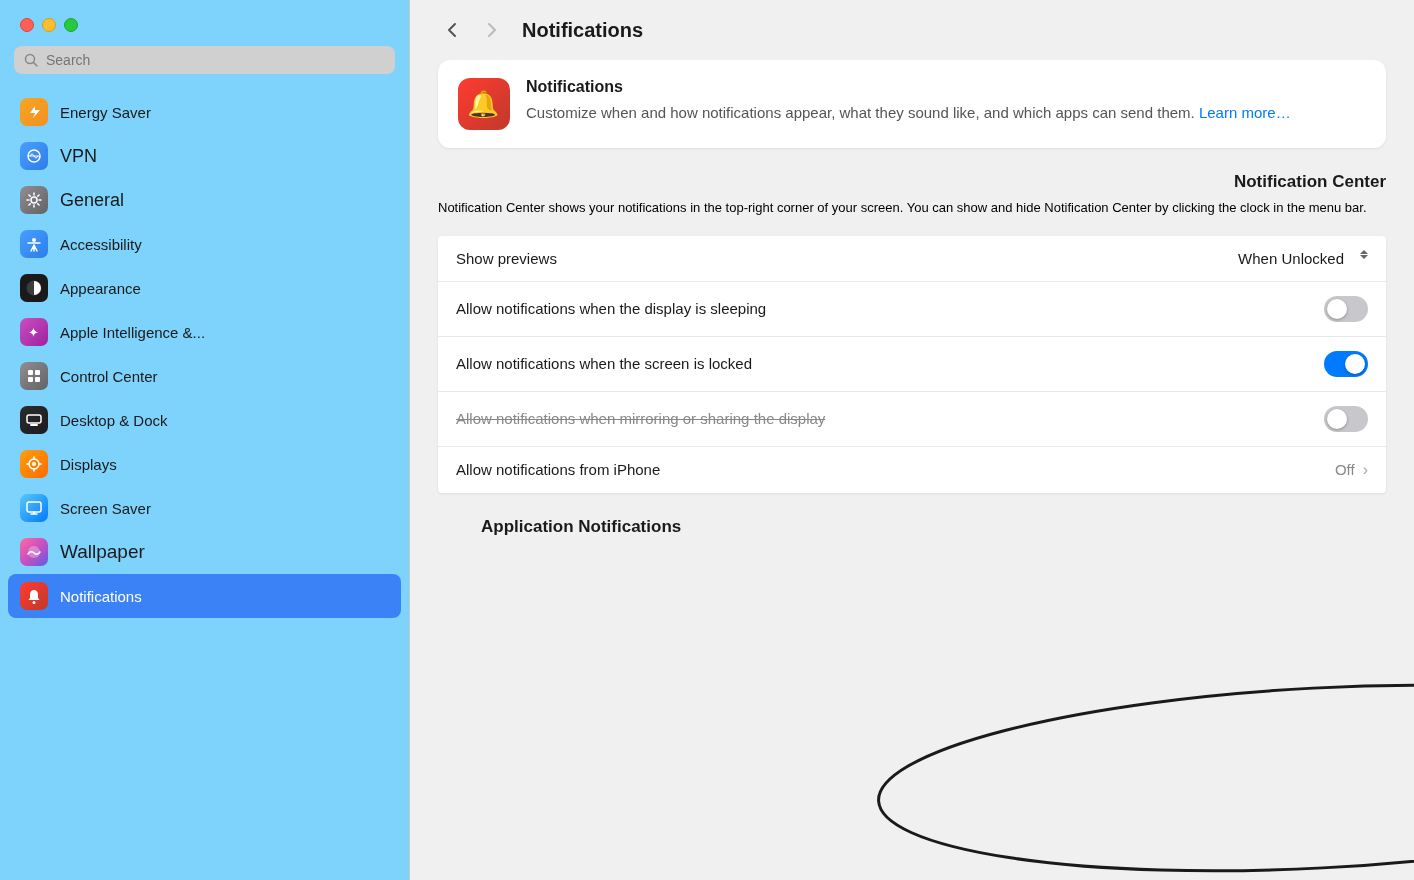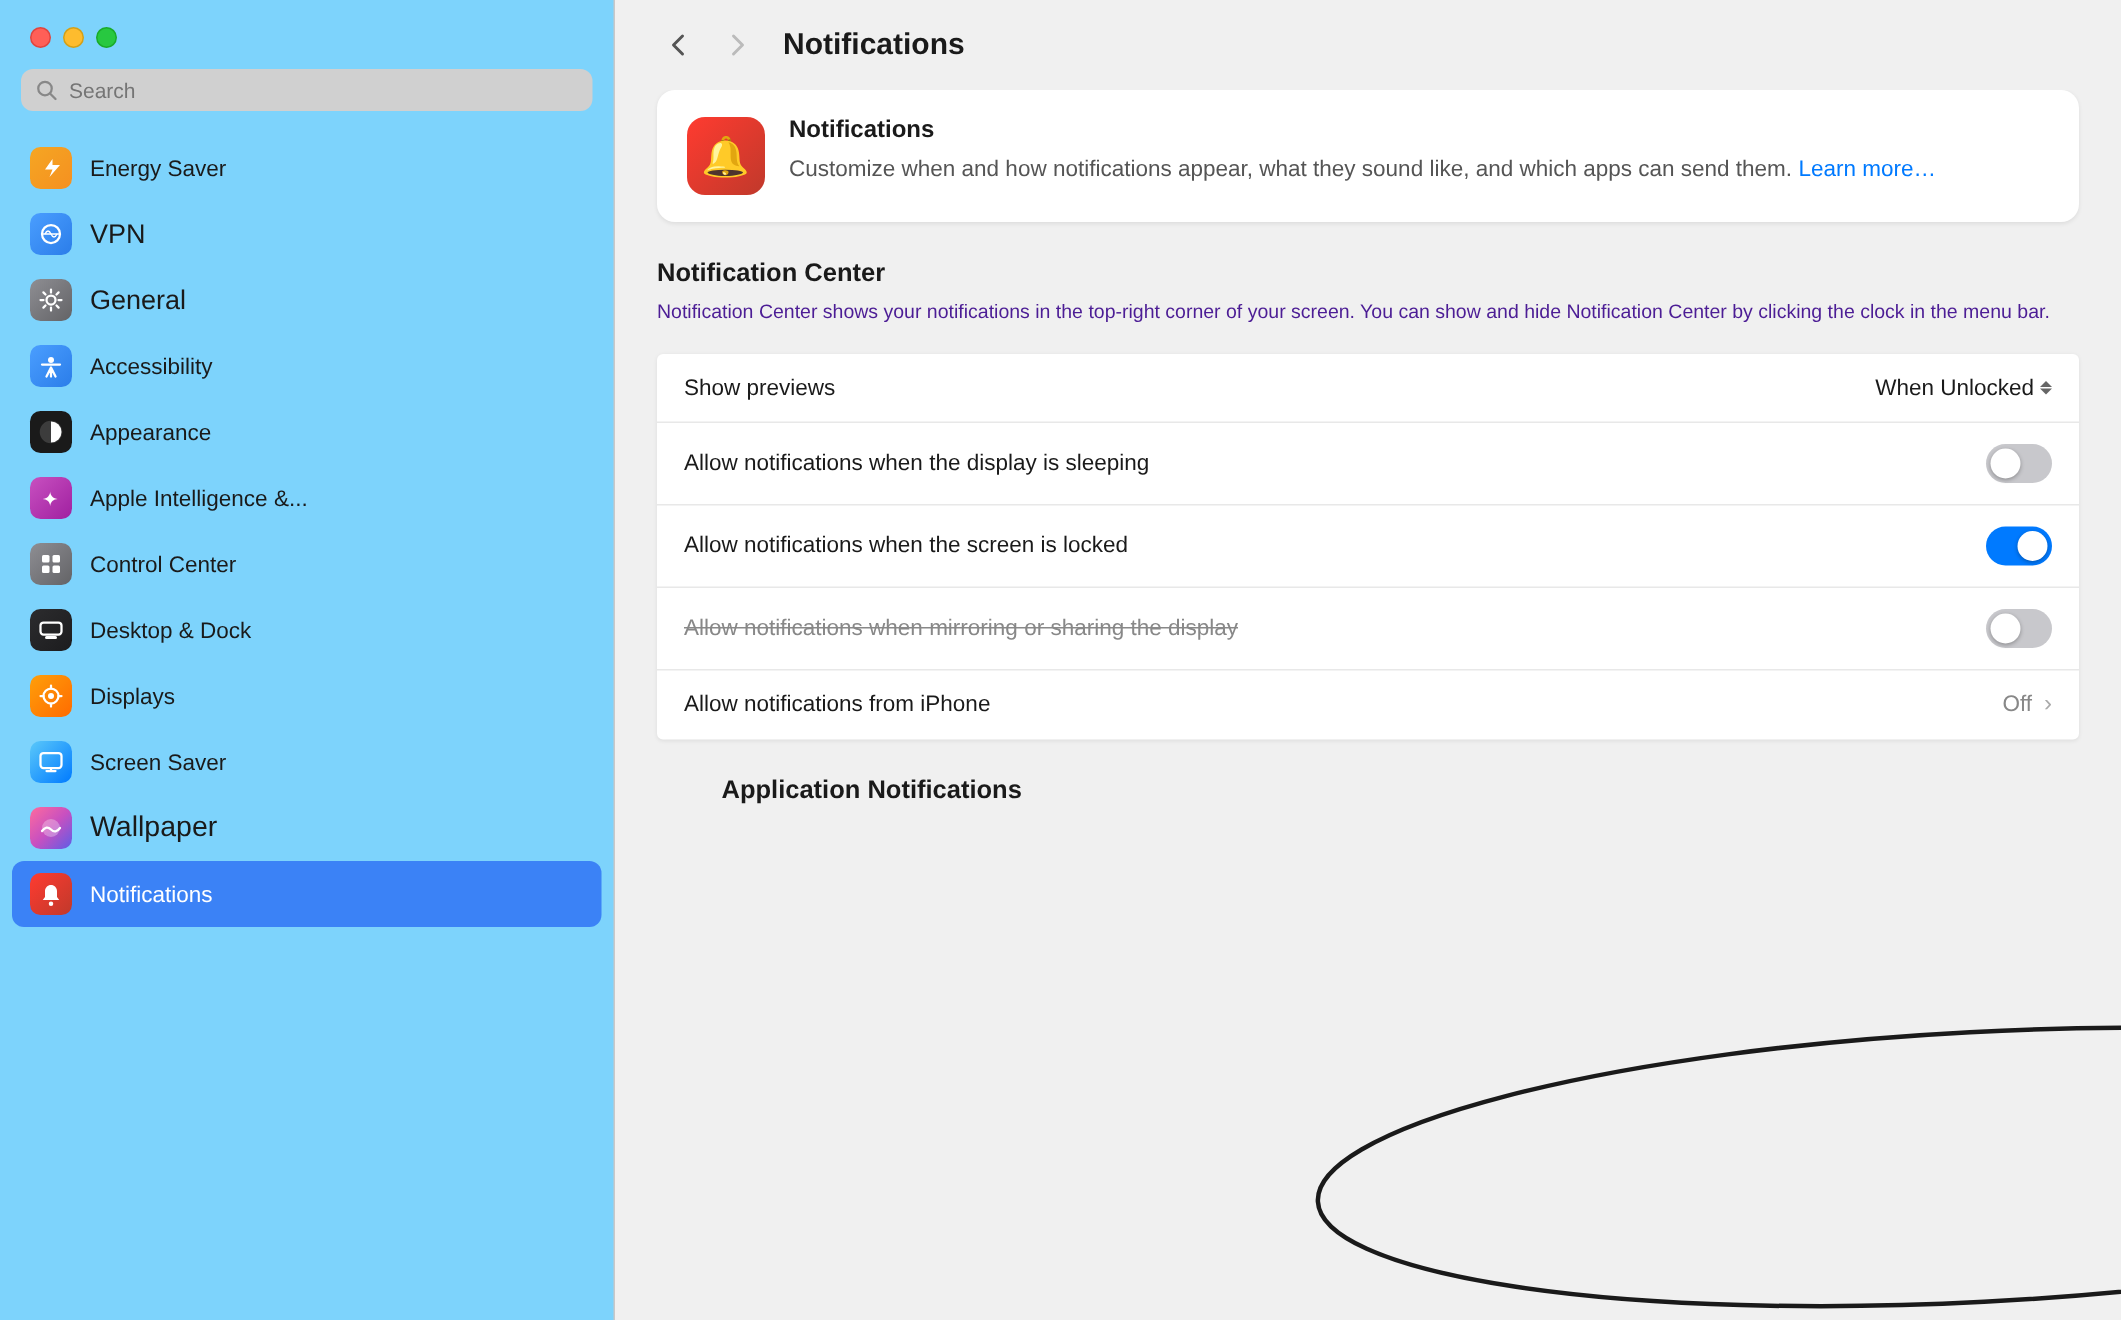--- a/index.html
+++ b/index.html
@@ -198,24 +198,25 @@
       color: #007aff;
       text-decoration: none;
     }
 
     
     .section-heading {
       font-size: 17px;
       font-weight: 700;
       color: #1a1a1a;
       margin-bottom: 6px;
+      text-align: right;
     }
     .section-desc {
       font-size: 13px;
-      color: #4c1d95;
+      color: #000000;
       line-height: 1.5;
       margin-bottom: 18px;
     }
 
     
     .settings-group {
       background: white;
       border-radius: 4px;
       overflow: hidden;
       box-shadow: 0 1px 3px rgba(0,0,0,0.08);
@@ -232,22 +233,21 @@
     }
     .setting-row:last-child { border-bottom: none; }
     .setting-row.strikethrough .setting-label {
       text-decoration: line-through;
       color: #888;
     }
 
     
     .setting-select-wrap {
       display: flex;
-      align-items: center;
-      gap: 0;
+      gap: 12px;
       color: #1a1a1a;
       font-size: 15px;
     }
     .setting-select-wrap .chevrons {
       display: flex;
       flex-direction: column;
       gap: 1px;
       margin-left: 4px;
     }
     .chevrons span {

